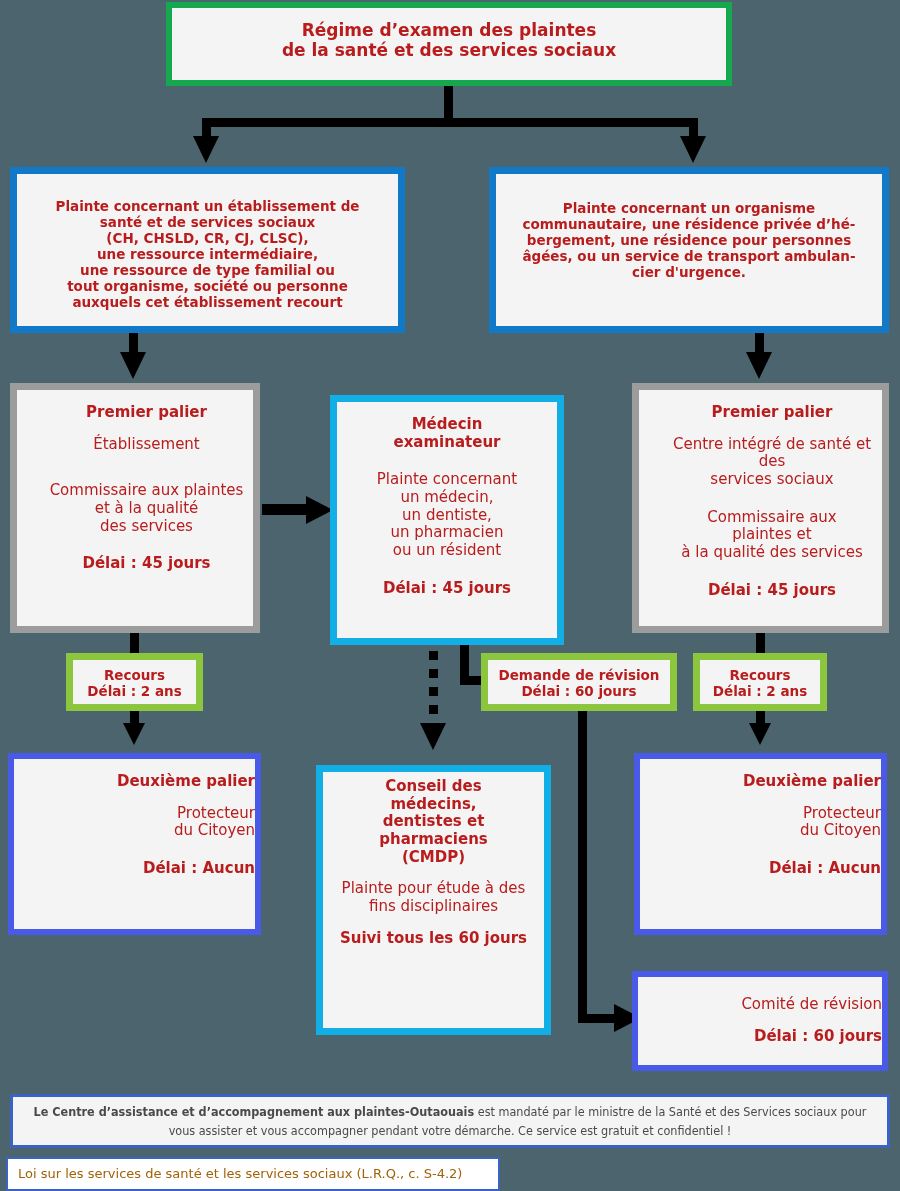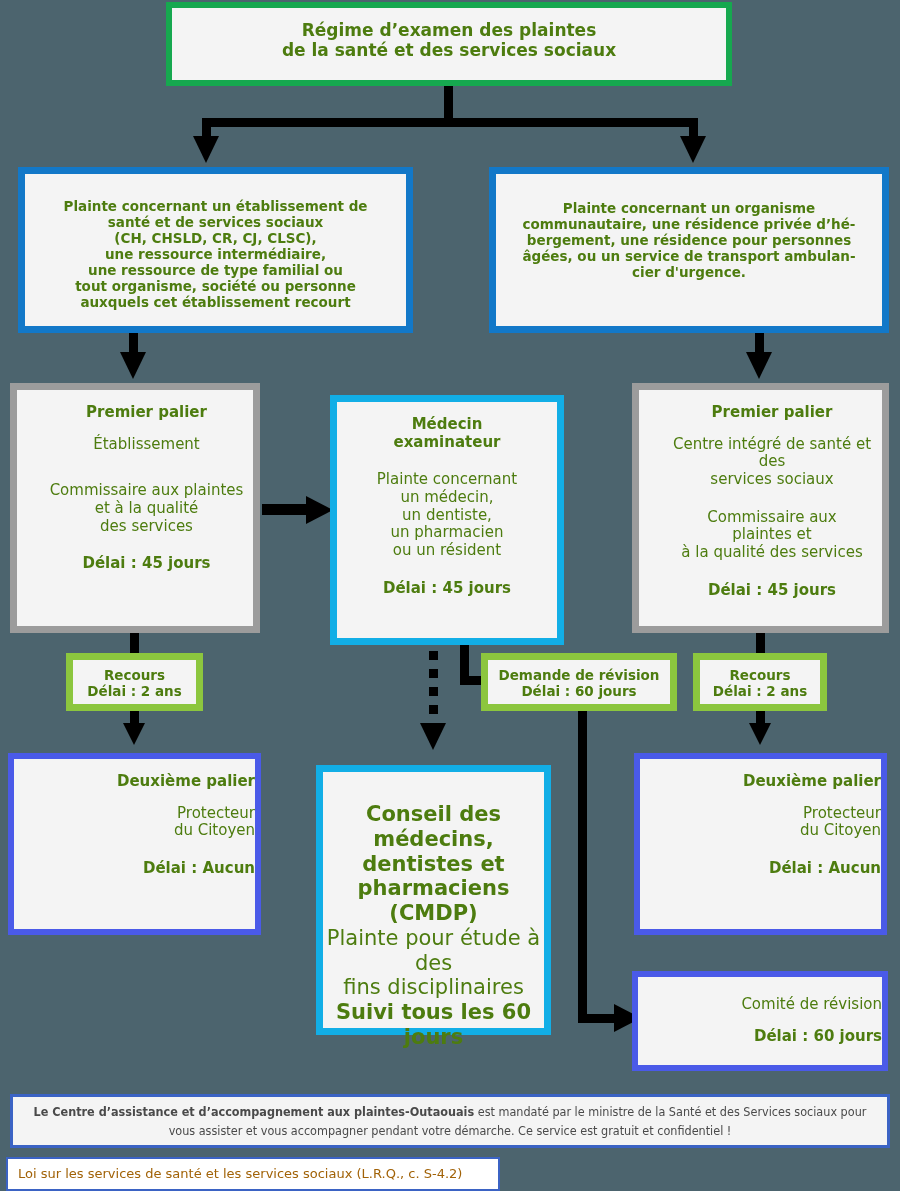--- a/index.html
+++ b/index.html
@@ -23,21 +23,21 @@
   
   .box {
     position: absolute;
     box-sizing: border-box;
     background: #f4f4f4;
     display: flex;
     flex-direction: column;
     align-items: center;
     justify-content: flex-start;
     text-align: center;
-    color: #4d7c0f;
+    color: #b91c1c;
     line-height: 1.18;
     z-index: 5;
   }
   .box .pad { padding: 0 6px; width: 100%; }
   .b { font-weight: bold; }
   .r { font-weight: normal; }
   .sp { height: 14px; }
   .sp-s { height: 9px; }
   .sp-l { height: 20px; }
 
@@ -49,21 +49,21 @@
   .bd-lgreen { border: 7px solid #8cc63e; }
   .bd-violet { border: 6px solid #4a5ae8; text-align: right; }
 
   
   #title-box {
     left: 166px; top: 2px; width: 566px; height: 84px;
     font-size: 17px; padding-top: 12px;
   }
   #complaint-institution-box {
     left: 10px; top: 167px; width: 395px; height: 166px;
-    font-size: 13.5px; padding-top: 25px; margin-left: 8px;
+    font-size: 13.5px; padding-top: 25px;
   }
   #complaint-community-box {
     left: 489px; top: 167px; width: 400px; height: 166px;
     font-size: 13.5px; padding-top: 27px;
   }
   #first-tier-left-box {
     left: 10px; top: 383px; width: 250px; height: 250px;
     font-size: 15px; padding-top: 14px;
   }
   #medical-examiner-box {
@@ -85,21 +85,21 @@
   #recourse-right-box {
     left: 693px; top: 653px; width: 134px; height: 58px;
     font-size: 13.5px; padding-top: 8px;
   }
   #second-tier-left-box {
     left: 8px; top: 753px; width: 253px; height: 182px;
     font-size: 15px; padding-top: 14px;
   }
   #cmdp-box {
     left: 316px; top: 753px; width: 235px; height: 270px;
-    font-size: 21px; padding-top: 30px;
+    font-size: 15px; padding-top: 6px;
   }
   #second-tier-right-box {
     left: 634px; top: 753px; width: 253px; height: 182px;
     font-size: 15px; padding-top: 14px;
   }
   #review-committee-box {
     left: 632px; top: 971px; width: 256px; height: 100px;
     font-size: 15px; padding-top: 19px;
   }
 

